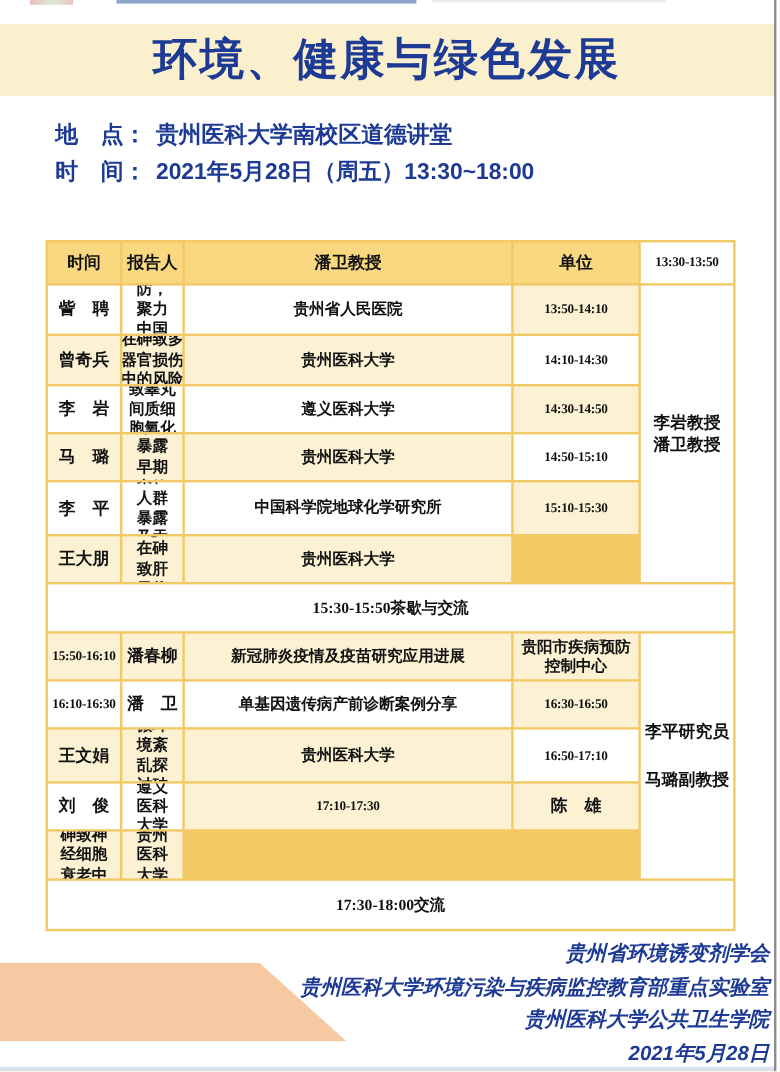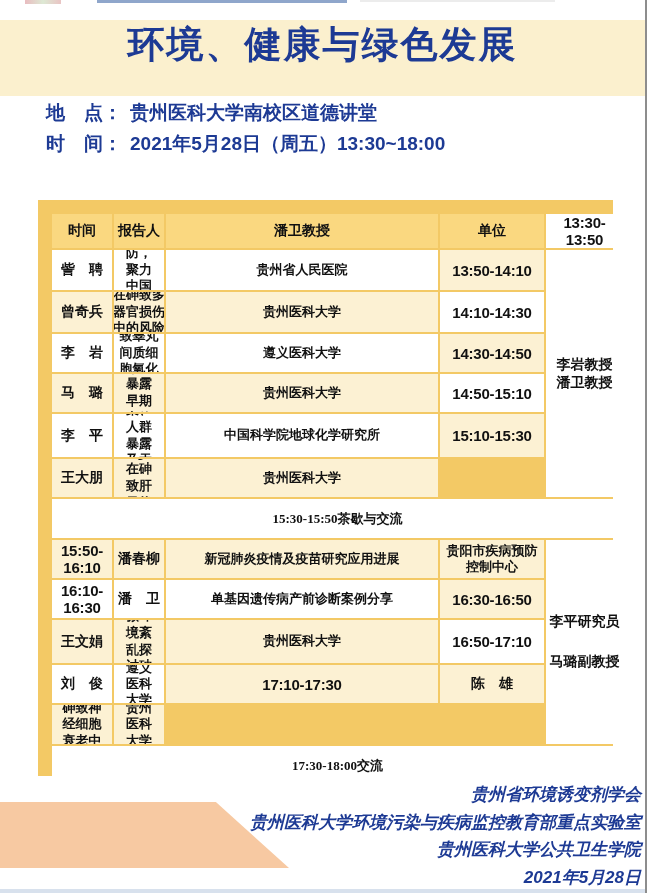--- a/index.html
+++ b/index.html
@@ -7,45 +7,45 @@
     position:relative;width:650px;height:893px;overflow:hidden;background:#ffffff;
     font-family:"Liberation Sans",sans-serif;
   }
   
   .frag{position:absolute;}
   .frag-logo{left:25px;top:0;width:36px;height:4px;background:linear-gradient(90deg,#E9BCC0,#DDE9D4,#E9C4C4);}
   .frag-bar{left:97px;top:0;width:250px;height:3px;background:#8FA6CB;}
   .frag-faint{left:360px;top:0;width:195px;height:2px;background:#ECECEC;}
   
   .banner{
-    position:absolute;left:0;top:20px;width:645px;height:76px;background:#FBF0CE;
-    display:flex;justify-content:center;
+    position:absolute;left:0;top:20px;width:645px;height:60px;background:#FBF0CE;
+    display:flex;align-items:center;justify-content:center;
   }
   .banner-title{
     color:#1D3A94;font-size:37px;font-weight:900;letter-spacing:2px;white-space:nowrap;
   }
   
   .info{position:absolute;left:46px;top:97px;color:#1D3A94;font-weight:bold;font-size:19px;line-height:31px;}
   .info-line{white-space:nowrap;}
   .info-label{margin-right:8px;}
   
   .schedule{
     position:absolute;left:38px;top:200px;width:575px;height:576px;
     background:#F3C965;display:grid;box-sizing:border-box;
     grid-template-columns:60px 50px 272px 104px 77px;
     grid-template-rows:34px 40px 40px 38px 38px 43px 38px 39px 38px 38px 43px 38px 39px 40px;
-    gap:2px;padding:14px;color:#111111;
+    gap:2px;padding:2px;color:#111111;
   }
   .cell{
     background:#ffffff;display:flex;align-items:center;justify-content:center;
     text-align:center;font-weight:bold;overflow:hidden;
   }
   .cell.cr{background:#FCF1D3;}
   .hdr{background:#FAD880;font-size:14px;}
-  .time{font-family:Liberation Sans, sans-serif;font-size:15px;letter-spacing:-0.2px;padding:0 1px;}
+  .time{font-family:Liberation Serif, serif;font-size:11px;letter-spacing:-0.2px;padding:0 1px;}
   .speaker{font-size:14px;}
   .ttl{font-size:13px;line-height:1.28;padding:2px 8px;}
   .org{font-size:13px;line-height:1.25;padding:2px 6px;}
   .host{grid-column:5;flex-direction:column;gap:0;font-size:14px;background:#ffffff;}
   #host-block-1{grid-row:2/8;}
   #host-block-2{grid-row:9/14;gap:22px;}
   .brk{grid-column:1/-1;background:#ffffff;font-size:13px;}
   .btime{font-family:"Liberation Serif",serif;}
   
   .footer{

